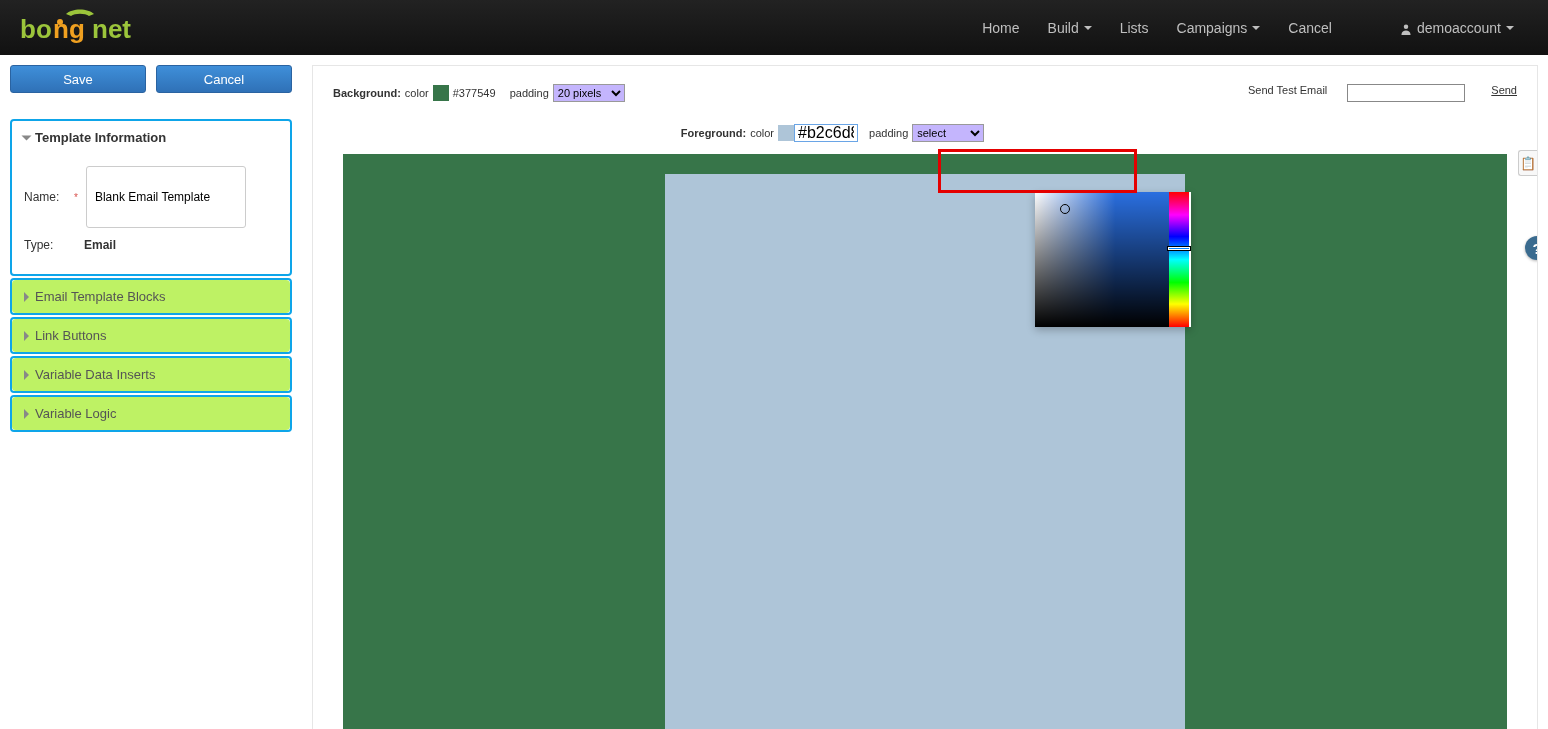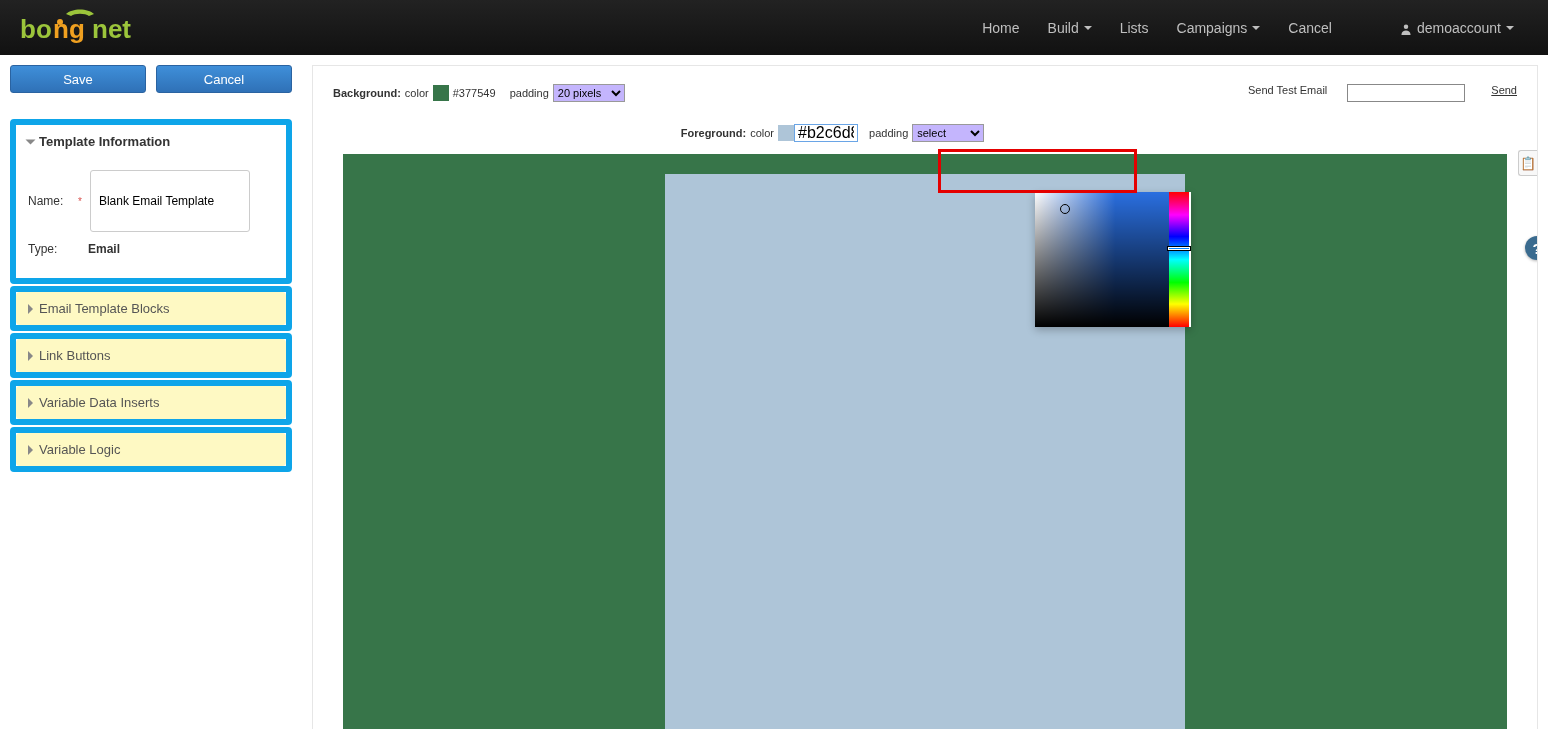--- a/index.html
+++ b/index.html
@@ -15,22 +15,22 @@
   .caret-down{width:0;height:0;border-left:4px solid transparent;border-right:4px solid transparent;border-top:4px solid #bfbfbf;display:inline-block;}
   .user-icon{width:12px;height:12px;display:inline-block;}
   .user-icon svg{width:12px;height:12px;fill:#bfbfbf;}
 
   
   .page{display:flex;align-items:flex-start;gap:20px;padding:10px;}
   .leftcol{width:282px;flex:0 0 282px;display:flex;flex-direction:column;gap:26px;}
   .btnrow{display:flex;gap:10px;}
   .btn{flex:1;height:28px;background:linear-gradient(#3f8fd9,#2f71b7);border:1px solid #2a63a1;border-radius:3px;color:#fff;font-size:13px;cursor:pointer;}
   .panel-group{display:flex;flex-direction:column;gap:2px;}
-  .panel{border:6px solid #0ea5e9;border-radius:4px;background:#fff;}
-  .panel-head{padding:9px 12px;background:#fef9c3;border-radius:4px;font-size:13px;color:#555;cursor:pointer;display:flex;align-items:center;gap:6px;}
+  .panel{border:2px solid #0ea5e9;border-radius:4px;background:#fff;}
+  .panel-head{padding:9px 12px;background:#bef264;border-radius:4px;font-size:13px;color:#555;cursor:pointer;display:flex;align-items:center;gap:6px;}
   .panel-head.open{background:#fff;font-weight:bold;color:#333;}
   .panel-body{padding:12px;}
   .formrow{display:flex;align-items:center;gap:8px;margin-bottom:10px;font-size:12px;}
   .formrow label{width:42px;color:#333;}
   .req{color:#d9534f;font-size:10px;}
   .textinput{border:1px solid #ccc;border-radius:3px;padding:23px 8px;font-size:12px;width:160px;}
   .tri{width:0;height:0;border-top:5px solid transparent;border-bottom:5px solid transparent;border-left:5px solid #888;display:inline-block;}
   .tri.open{transform:rotate(90deg);}
 
   

